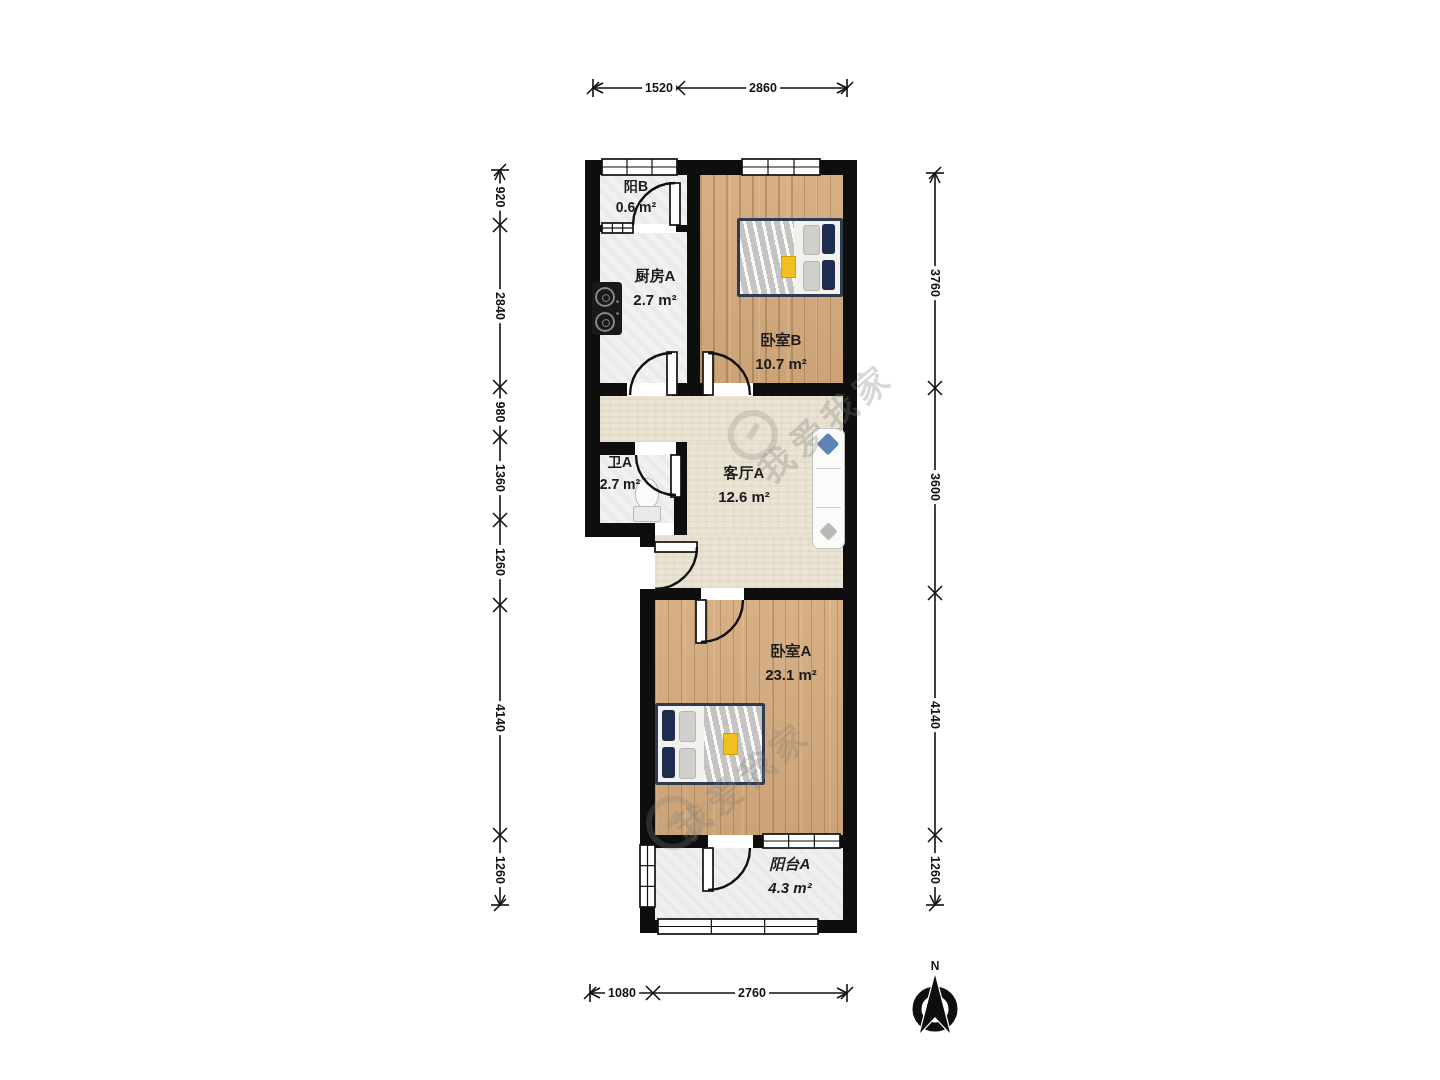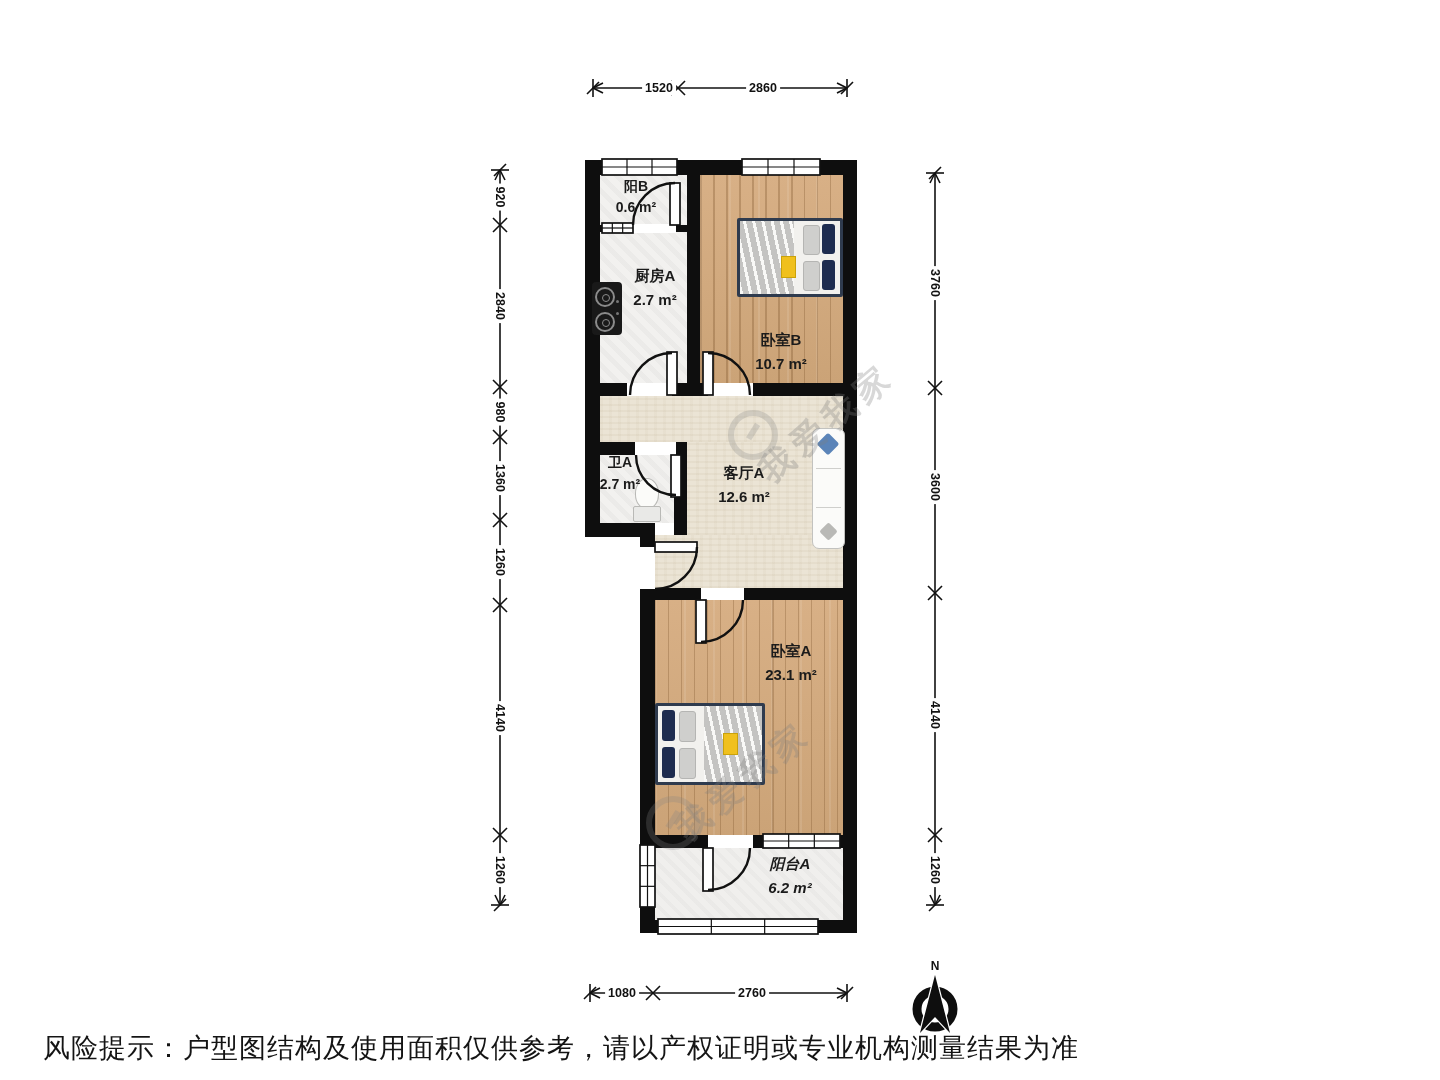--- a/index.html
+++ b/index.html
@@ -257,21 +257,21 @@
   <div class="room-label" style="left:744px;top:485px;">
     <div>客厅A</div>
     <div>12.6 m²</div>
   </div>
   <div class="room-label" style="left:791px;top:663px;">
     <div>卧室A</div>
     <div>23.1 m²</div>
   </div>
   <div class="room-label" style="left:790px;top:876px;font-style:italic;">
     <div>阳台A</div>
-    <div>6.2 m²</div>
+    <div>4.3 m²</div>
   </div>
 
   <div class="dim-label" style="left:659px;top:88px;">1520</div>
   <div class="dim-label" style="left:763px;top:88px;">2860</div>
   <div class="dim-label v" style="left:500px;top:197px;">920</div>
   <div class="dim-label v" style="left:500px;top:306px;">2840</div>
   <div class="dim-label v" style="left:500px;top:412px;">980</div>
   <div class="dim-label v" style="left:500px;top:478px;">1360</div>
   <div class="dim-label v" style="left:500px;top:562px;">1260</div>
   <div class="dim-label v" style="left:500px;top:718px;">4140</div>
@@ -290,15 +290,14 @@
 
   <div class="compass" style="left:908px;top:960px;width:54px;">
     <div class="n">N</div>
     <svg width="54" height="66" viewBox="0 0 54 66">
       <circle cx="27" cy="36" r="18" fill="none" stroke="#0e0e0e" stroke-width="9"></circle>
       <polygon points="27,2 42,60 27,44 12,60" fill="#0e0e0e" stroke="#ffffff" stroke-width="2.5" stroke-linejoin="round"></polygon>
       <polygon points="27,2 42,60 27,44 12,60" fill="#0e0e0e"></polygon>
     </svg>
   </div>
 
-  <div class="disclaimer">风险提示：户型图结构及使用面积仅供参考，请以产权证明或专业机构测量结果为准</div>
 
 </div>
 
 </body></html>

